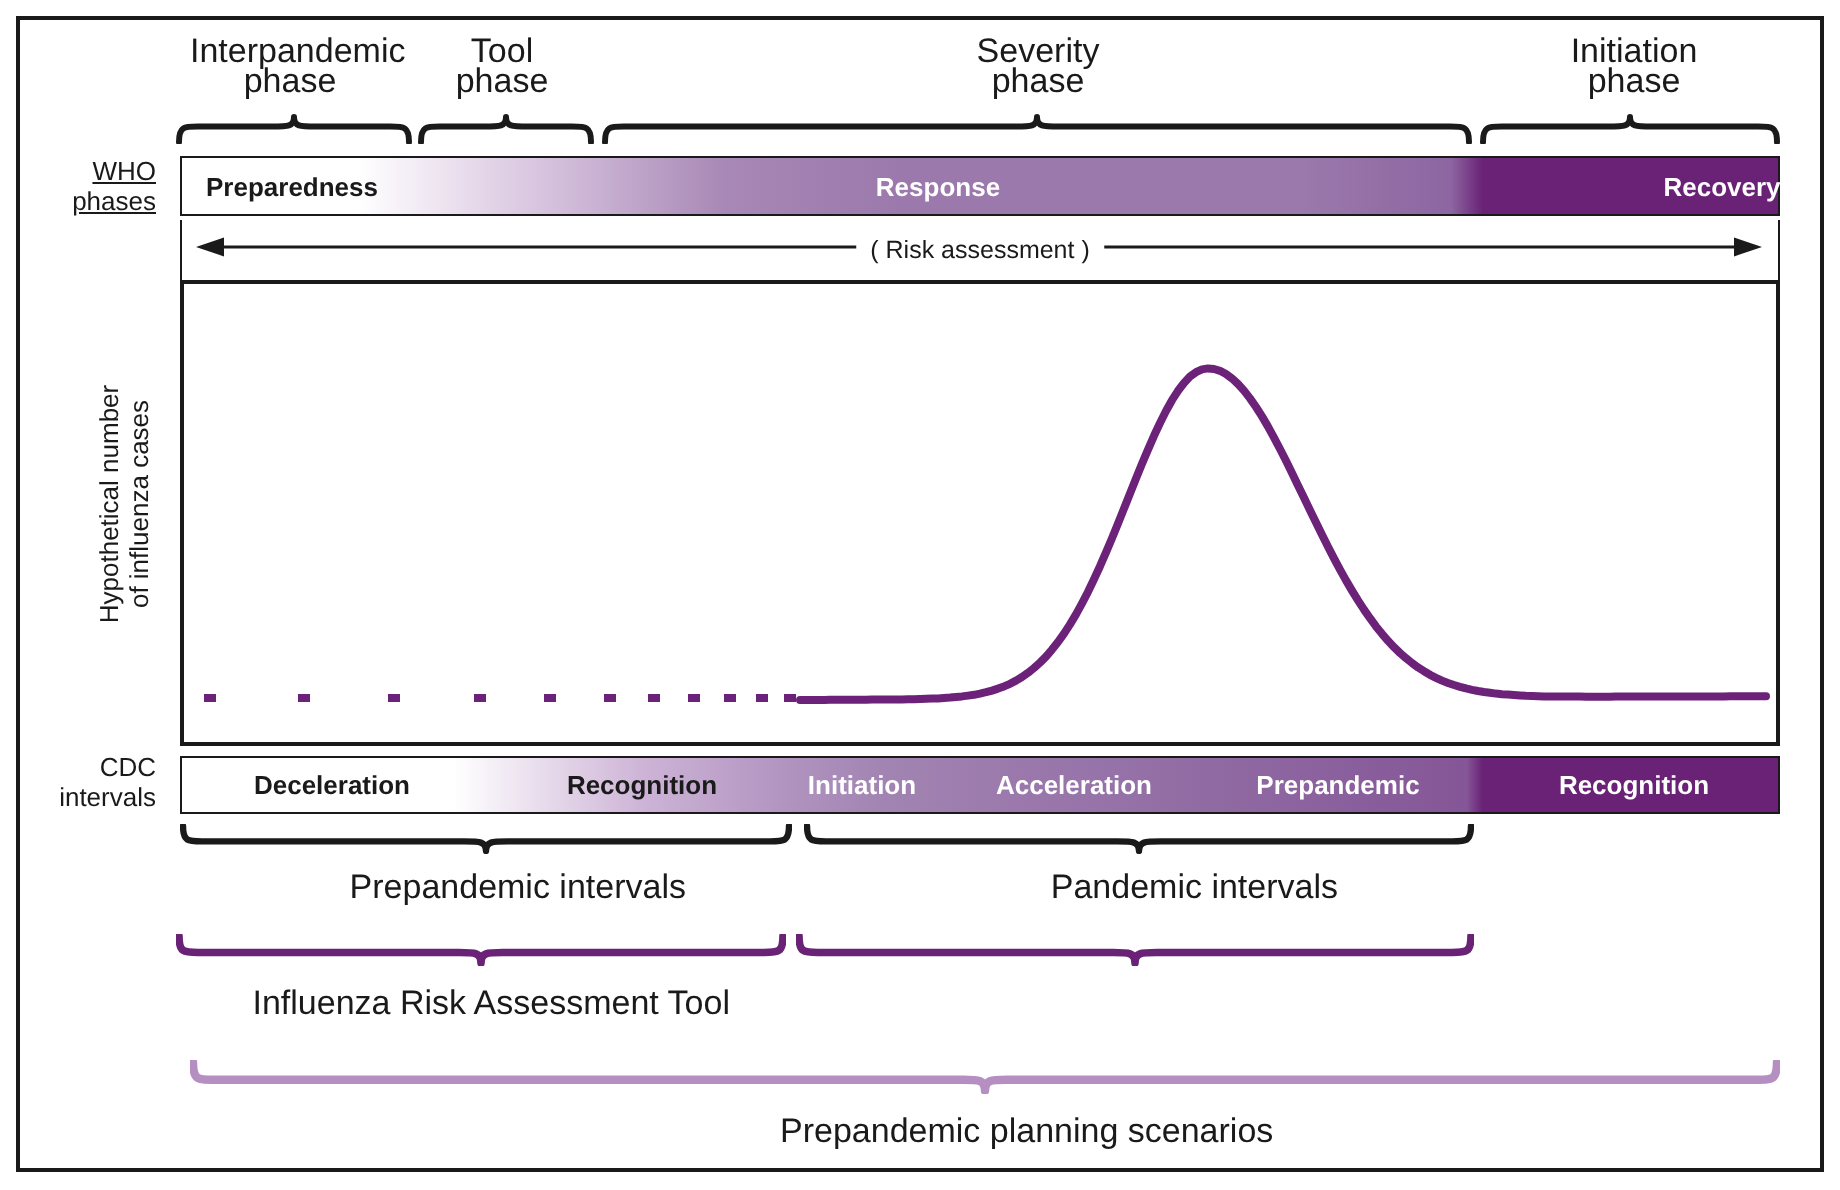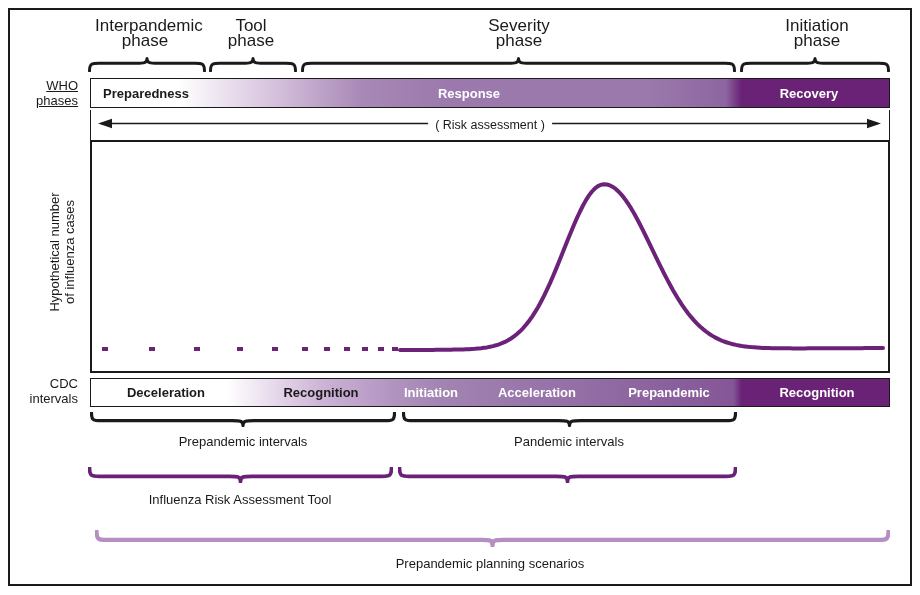--- a/index.html
+++ b/index.html
@@ -23,21 +23,21 @@
   .seg-light{color:#ffffff;}
   #risk-band{position:absolute;left:90px;top:109.5px;width:800px;height:30px;box-sizing:border-box;
              border-left:1.5px solid #1a1a1a;border-right:1.5px solid #1a1a1a;background:#fff;}
   #risk-band svg{position:absolute;left:0;top:0;}
   #risk-label{position:absolute;left:50%;top:50%;transform:translate(-50%,-50%);
               background:#fff;padding:0 7px;font-size:12.5px;white-space:nowrap;}
   #chart-box{position:absolute;left:90px;top:139.5px;width:800px;height:233px;box-sizing:border-box;
              border:2px solid #1a1a1a;background:#fff;}
   #y-axis-label{position:absolute;left:62px;top:252px;transform:translate(-50%,-50%) rotate(-90deg);
                 transform-origin:center;white-space:nowrap;text-align:center;font-size:13px;line-height:15px;}
-  .brace-caption{position:absolute;text-align:center;font-size:13px;white-space:nowrap;}
+  .brace-caption{position:absolute;text-align:right;font-size:17px;white-space:nowrap;}
 </style>
 </head>
 <body>
 
 <div id="page">
   <div class="frame"></div>
 
   <div class="phase-label" style="left:95px;width:100px;">
     <div>Interpandemic</div>
     <div>phase</div>
@@ -68,21 +68,21 @@
         <path d="M 1.5 14 C 1.5 6.3 4 6.3 11 6.3 L 64 6.3 C 72 6.3 75 6.3 75 1.5 C 75 6.3 78 6.3 86 6.3 L 139 6.3 C 146 6.3 148.5 6.3 148.5 14" fill="none" stroke="#1a1a1a" stroke-width="3" stroke-linecap="round" stroke-linejoin="round"></path>
       </svg></div>
 
   <div class="side-label" style="top:79px;text-decoration:underline;">
     <div>WHO</div>
     <div>phases</div>
   </div>
   <div class="bar" id="who-bar">
     <div class="bar-seg seg-dark" style="left:12px;">Preparedness</div>
     <div class="bar-seg seg-light" style="left:328px;width:100px;">Response</div>
-    <div class="bar-seg seg-light" style="left:668px;width:100px;">Recovery</div>
+    <div class="bar-seg seg-light" style="left:720px;width:100px;">Recovery</div>
   </div>
 
   <div id="risk-band">
     <svg width="797" height="27">
       <line x1="10" y1="13.5" x2="787" y2="13.5" stroke="#1a1a1a" stroke-width="1.4"></line>
       <path d="M 7 13.5 L 21 8.8 L 21 18.2 Z" fill="#1a1a1a"></path>
       <path d="M 790 13.5 L 776 8.8 L 776 18.2 Z" fill="#1a1a1a"></path>
     </svg>
     <span id="risk-label">( Risk assessment )</span>
   </div>

